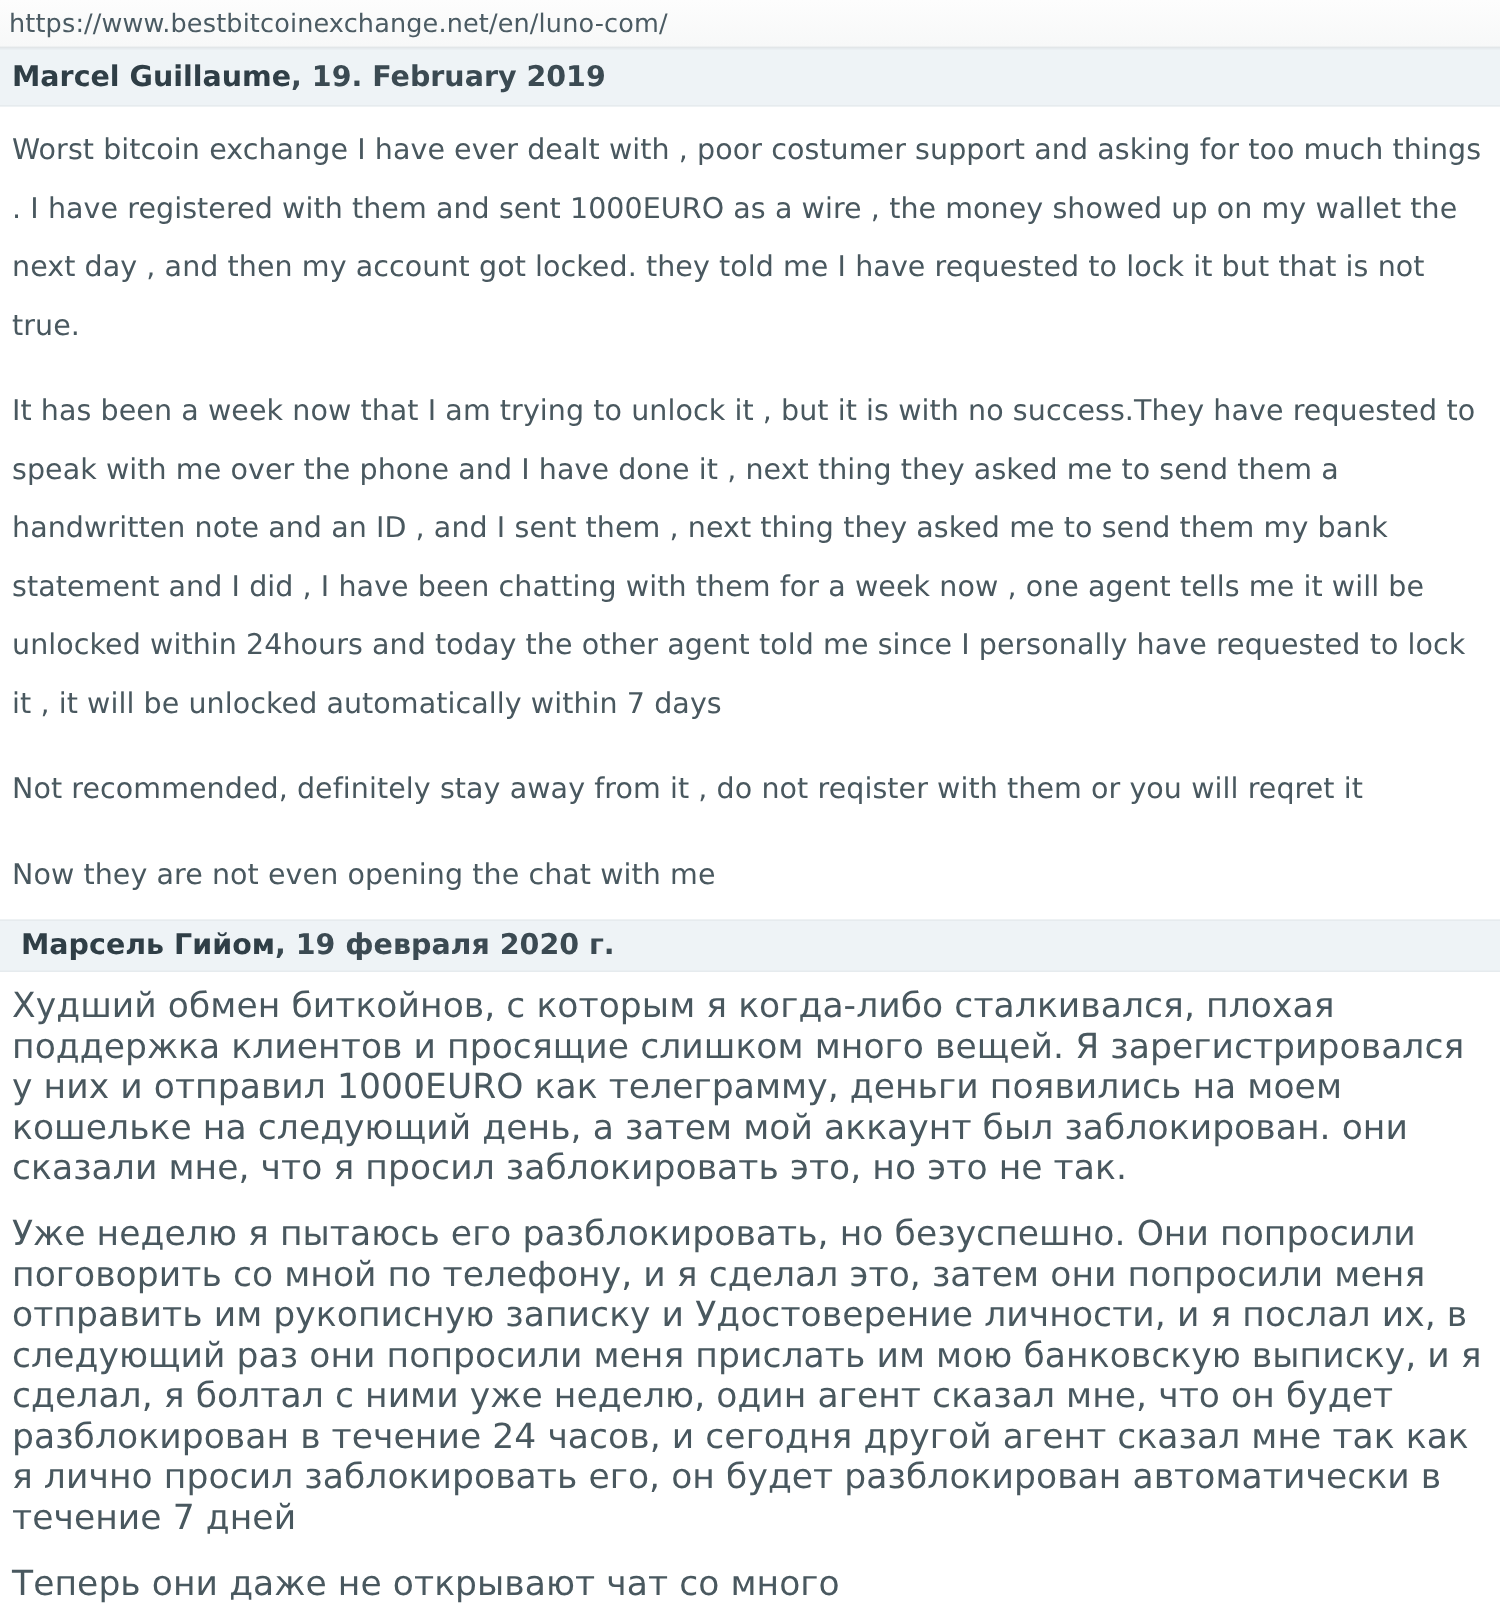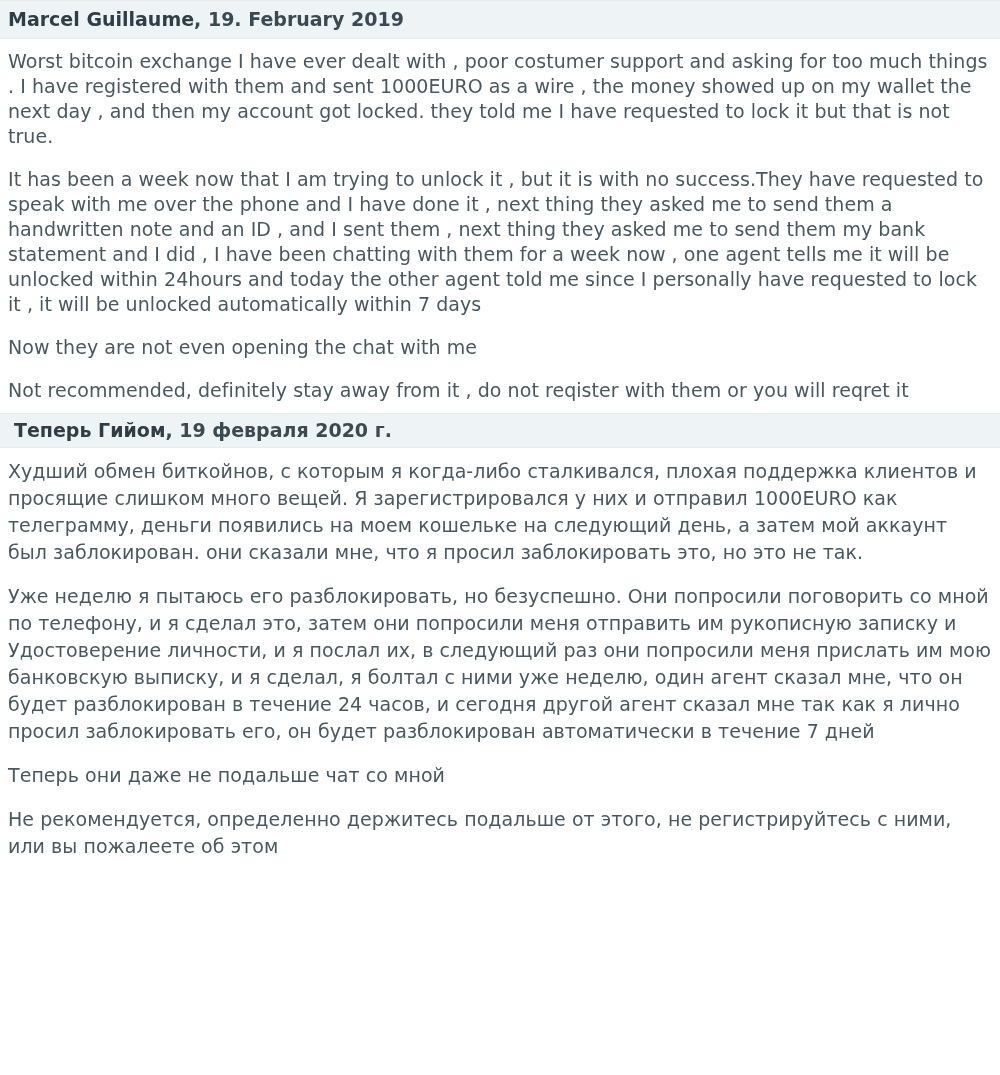--- a/index.html
+++ b/index.html
@@ -42,60 +42,61 @@
     text-align: right;
   }
   .author-bar .author-date {
     font-weight: bold;
   }
   .review-body {
     padding: 10px 8px 4px 8px;
   }
   .para {
     font-size: 19px;
-    line-height: 25px;
+    line-height: 39px;
     margin: 0 0 18px 0;
     color: #49585f;
     letter-spacing: 0.05px;
   }
   .para:last-child {
     margin-bottom: 6px;
   }
   .ru .para {
-    font-size: 19px;
+    font-size: 23px;
     line-height: 27px;
     margin-bottom: 17px;
   }
   .author-bar.ru-bar {
     padding-top: 5px;
     padding-bottom: 6px;
     padding-left: 14px;
   }
 </style>
 </head>
 <body>
 
 <div class="page">
 
+  <div class="url-bar">https://www.bestbitcoinexchange.net/en/luno-com/</div>
 
   <div class="author-bar">
     <span class="author-name">Marcel Guillaume</span><span class="author-date">, 19. February 2019</span>
   </div>
 
   <div class="review-body en">
     <p class="para">Worst bitcoin exchange I have ever dealt with , poor costumer support and asking for too much things . I have registered with them and sent 1000EURO as a wire , the money showed up on my wallet the next day , and then my account got locked. they told me I have requested to lock it but that is not true.</p>
     <p class="para">It has been a week now that I am trying to unlock it , but it is with no success.They have requested to speak with me over the phone and I have done it , next thing they asked me to send them a handwritten note and an ID , and I sent them , next thing they asked me to send them my bank statement and I did , I have been chatting with them for a week now , one agent tells me it will be unlocked within 24hours and today the other agent told me since I personally have requested to lock it , it will be unlocked automatically within 7 days</p>
+    <p class="para">Not recommended, definitely stay away from it , do not reqister with them or you will reqret it</p>
     <p class="para">Now they are not even opening the chat with me</p>
-    <p class="para">Not recommended, definitely stay away from it , do not reqister with them or you will reqret it</p>
   </div>
 
   <div class="author-bar ru-bar">
-    <span class="author-name">Теперь Гийом</span><span class="author-date">, 19 февраля 2020 г.</span>
+    <span class="author-name">Марсель Гийом</span><span class="author-date">, 19 февраля 2020 г.</span>
   </div>
 
   <div class="review-body ru">
     <p class="para">Худший обмен биткойнов, с которым я когда-либо сталкивался, плохая поддержка клиентов и просящие слишком много вещей. Я зарегистрировался у них и отправил 1000EURO как телеграмму, деньги появились на моем кошельке на следующий день, а затем мой аккаунт был заблокирован. они сказали мне, что я просил заблокировать это, но это не так.</p>
     <p class="para">Уже неделю я пытаюсь его разблокировать, но безуспешно. Они попросили поговорить со мной по телефону, и я сделал это, затем они попросили меня отправить им рукописную записку и Удостоверение личности, и я послал их, в следующий раз они попросили меня прислать им мою банковскую выписку, и я сделал, я болтал с ними уже неделю, один агент сказал мне, что он будет разблокирован в течение 24 часов, и сегодня другой агент сказал мне так как я лично просил заблокировать его, он будет разблокирован автоматически в течение 7 дней</p>
-    <p class="para">Теперь они даже не подальше чат со мной</p>
+    <p class="para">Теперь они даже не открывают чат со много</p>
     <p class="para">Не рекомендуется, определенно держитесь подальше от этого, не регистрируйтесь с ними, или вы пожалеете об этом</p>
   </div>
 
 </div>
 
 </body></html>

